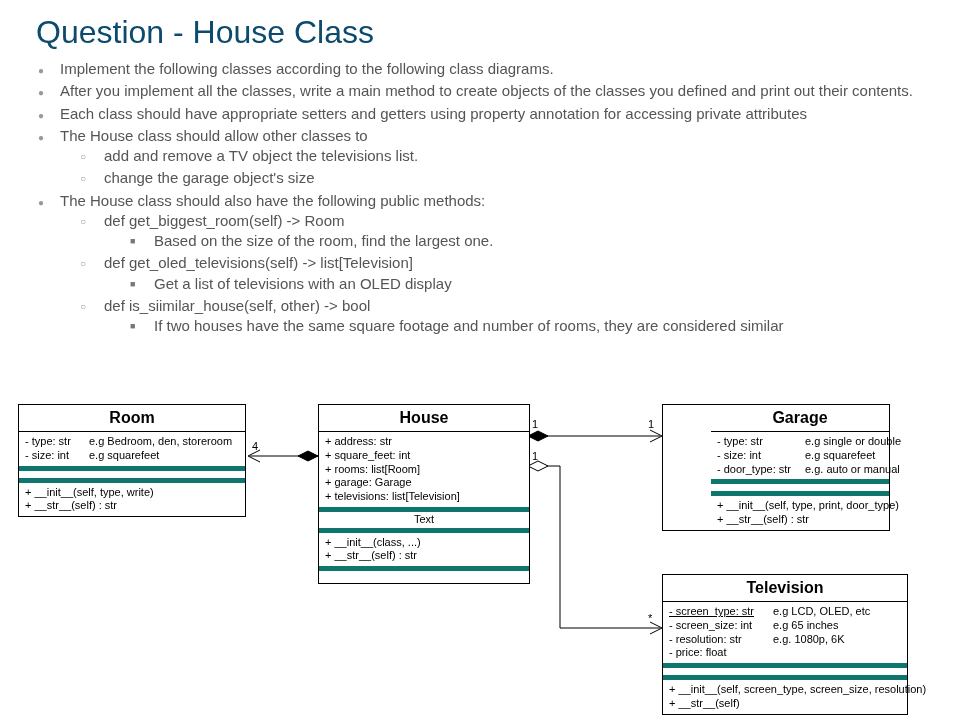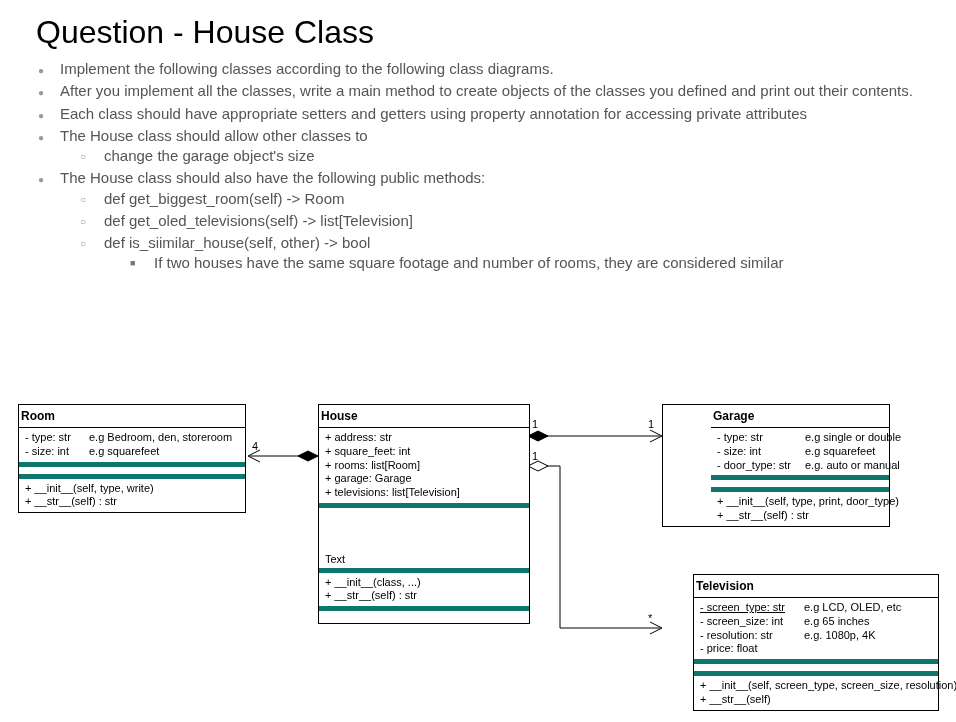--- a/index.html
+++ b/index.html
@@ -7,21 +7,21 @@
     font-family: Arial, Helvetica, sans-serif;
     background: #fff;
     width: 956px;
     height: 722px;
     position: relative;
     color: #333;
   }
   .title {
     font-size: 32px;
     font-weight: 500;
-    color: #000000;
+    color: #0c4a6e;
     padding: 14px 0 8px 36px;
   }
   .content {
     padding: 0 7px 0 20px;
     color: #555;
     font-size: 15px;
     line-height: 1.35;
   }
   ul.bullets { list-style: none; padding-left: 40px; }
   ul.bullets > li { position: relative; padding-left: 0; margin-bottom: 2px; }
@@ -48,24 +48,25 @@
     top: 398px; left: 0; width: 956px; height: 320px;
   }
   .uml-class {
     position: absolute;
     border: 1px solid #000;
     background: #fff;
     font-size: 11px;
     color: #000;
   }
   .uml-name {
+    text-align: center;
     font-weight: bold;
     border-bottom: 1px solid #000;
     padding: 4px 2px;
-    font-size: 12px;
+    font-size: 16px;
   }
   .uml-section {
     border-bottom: 5px solid #0f766e;
     padding: 3px 6px;
     line-height: 1.25;
   }
   .uml-section:last-child { border-bottom: none; }
   .uml-row { white-space: nowrap; }
   .uml-row span { display: inline-block; }
 
@@ -87,31 +88,38 @@
 <div class="title">Question - House Class</div>
 
 <div class="content">
   <ul class="bullets">
     <li>Implement the following classes according to the following class diagrams.</li>
     <li>After you implement all the classes, write a main method to create objects of the classes you defined and print out their contents.</li>
     <li>Each class should have appropriate setters and getters using property annotation for accessing private attributes</li>
     <li>
       <span>The House class should allow other classes to</span>
       <ul class="circles">
+        <li>add and remove a TV object the televisions list.</li>
         <li>change the garage object's size</li>
       </ul>
     </li>
     <li>
       <span>The House class should also have the following public methods:</span>
       <ul class="circles">
         <li>
           <span>def get_biggest_room(self) -&gt; Room</span>
+          <ul class="squares">
+              <li>Based on the size of the room, find the largest one.</li>
+            </ul>
         </li>
         <li>
           <span>def get_oled_televisions(self) -&gt; list[Television]</span>
+          <ul class="squares">
+              <li>Get a list of televisions with an OLED display</li>
+            </ul>
         </li>
         <li>
           <span>def is_siimilar_house(self, other) -&gt; bool</span>
           <ul class="squares">
               <li>If two houses have the same square footage and number of rooms, they are considered similar</li>
             </ul>
         </li>
       </ul>
     </li>
   </ul>
@@ -158,21 +166,21 @@
 
   <div class="uml-class" style="left:318px; top:6px; width:212px;">
     <div class="uml-name">House</div>
     <div class="uml-section">
       <div class="uml-row">+ address: str</div>
       <div class="uml-row">+ square_feet: int</div>
       <div class="uml-row">+ rooms: list[Room]</div>
       <div class="uml-row">+ garage: Garage</div>
       <div class="uml-row">+ televisions: list[Television]</div>
     </div>
-    <div class="uml-section" style="text-align:left; padding:1px 6px;margin-top:44px;">Text</div>
+    <div class="uml-section" style="text-align:center; padding:1px 6px;">Text</div>
     <div class="uml-section">
       <div class="uml-row">+ __init__(class, ...)</div>
       <div class="uml-row">+ __str__(self) : str</div>
     </div>
     <div class="uml-section" style="height:12px;"></div>
   </div>
 
   <div class="uml-class" style="left:662px; top:6px; width:228px;padding-left:48px;">
     <div class="uml-name">Garage</div>
     <div class="uml-section">
@@ -180,26 +188,26 @@
       <div class="uml-row"><span style="width:88px;">- size: int</span><span>e.g squarefeet</span></div>
       <div class="uml-row"><span style="width:88px;">- door_type: str</span><span>e.g. auto or manual</span></div>
     </div>
     <div class="uml-section" style="height:12px;"></div>
     <div class="uml-section">
       <div class="uml-row">+ __init__(self, type, print, door_type)</div>
       <div class="uml-row">+ __str__(self) : str</div>
     </div>
   </div>
 
-  <div class="uml-class" style="left:693px; top:176px; width:246px;">
+  <div class="uml-class" style="left:662px; top:176px; width:246px;">
     <div class="uml-name">Television</div>
     <div class="uml-section">
       <div class="uml-row"><span style="width:104px;text-decoration:underline;">- screen_type: str</span><span>e.g LCD, OLED, etc</span></div>
       <div class="uml-row"><span style="width:104px;">- screen_size: int</span><span>e.g 65 inches</span></div>
-      <div class="uml-row"><span style="width:104px;">- resolution: str</span><span>e.g. 1080p, 4K</span></div>
+      <div class="uml-row"><span style="width:104px;">- resolution: str</span><span>e.g. 1080p, 6K</span></div>
       <div class="uml-row"><span style="width:104px;">- price: float</span><span></span></div>
     </div>
     <div class="uml-section" style="height:12px;"></div>
     <div class="uml-section">
       <div class="uml-row">+ __init__(self, screen_type, screen_size, resolution)</div>
       <div class="uml-row">+ __str__(self)</div>
     </div>
   </div>
 
 </div>

